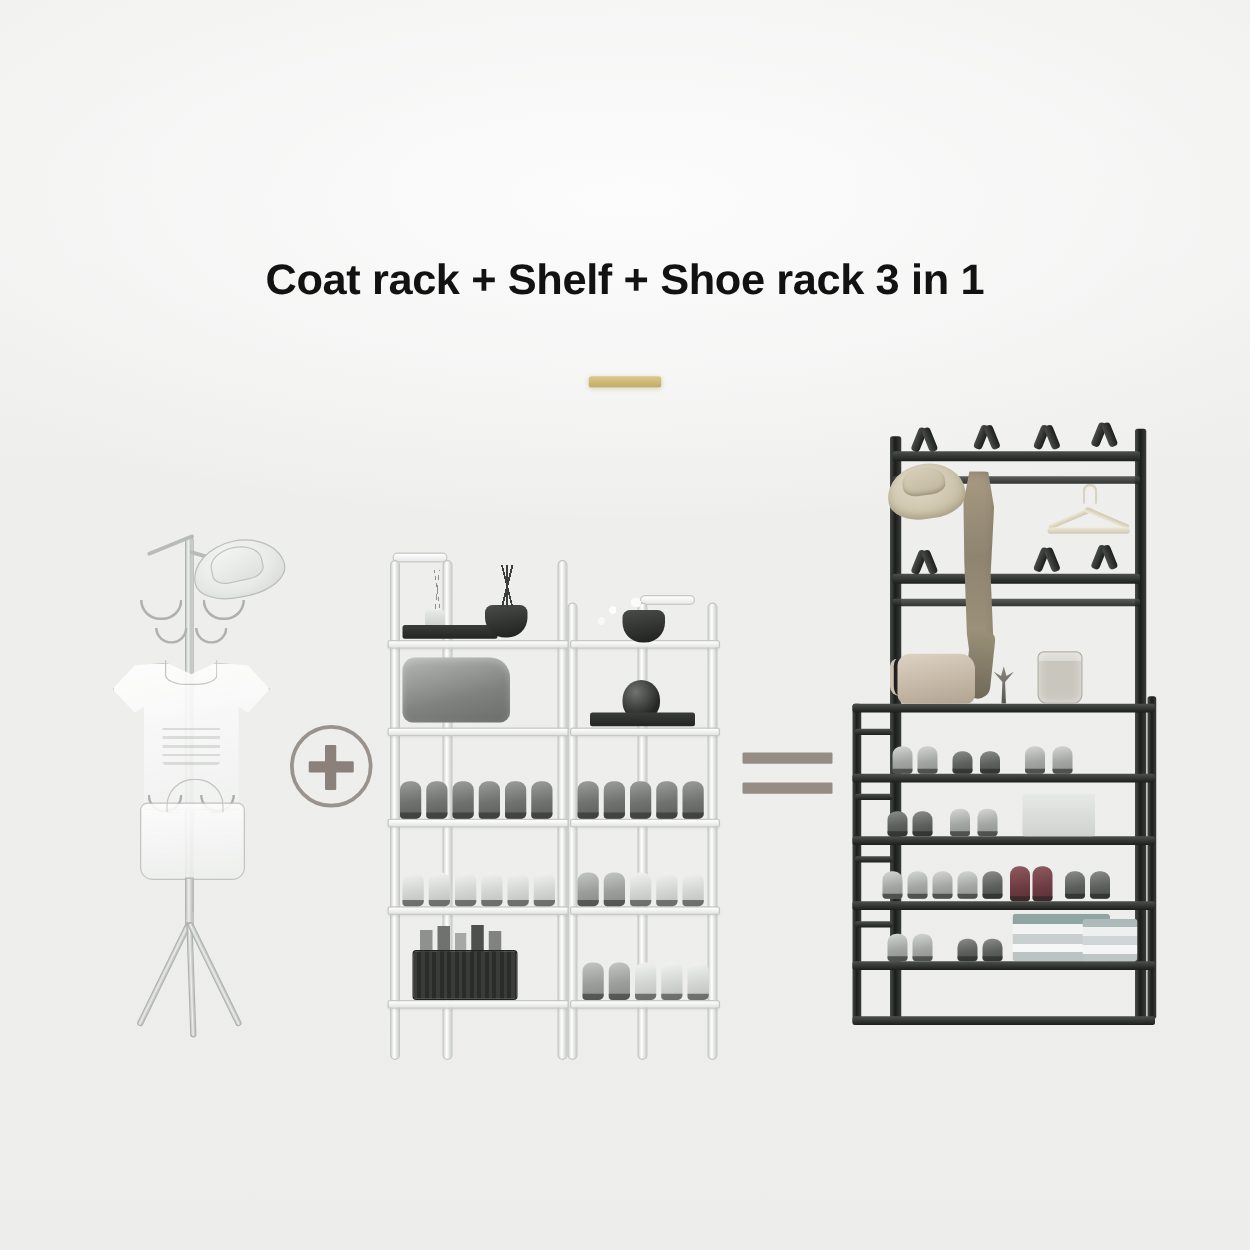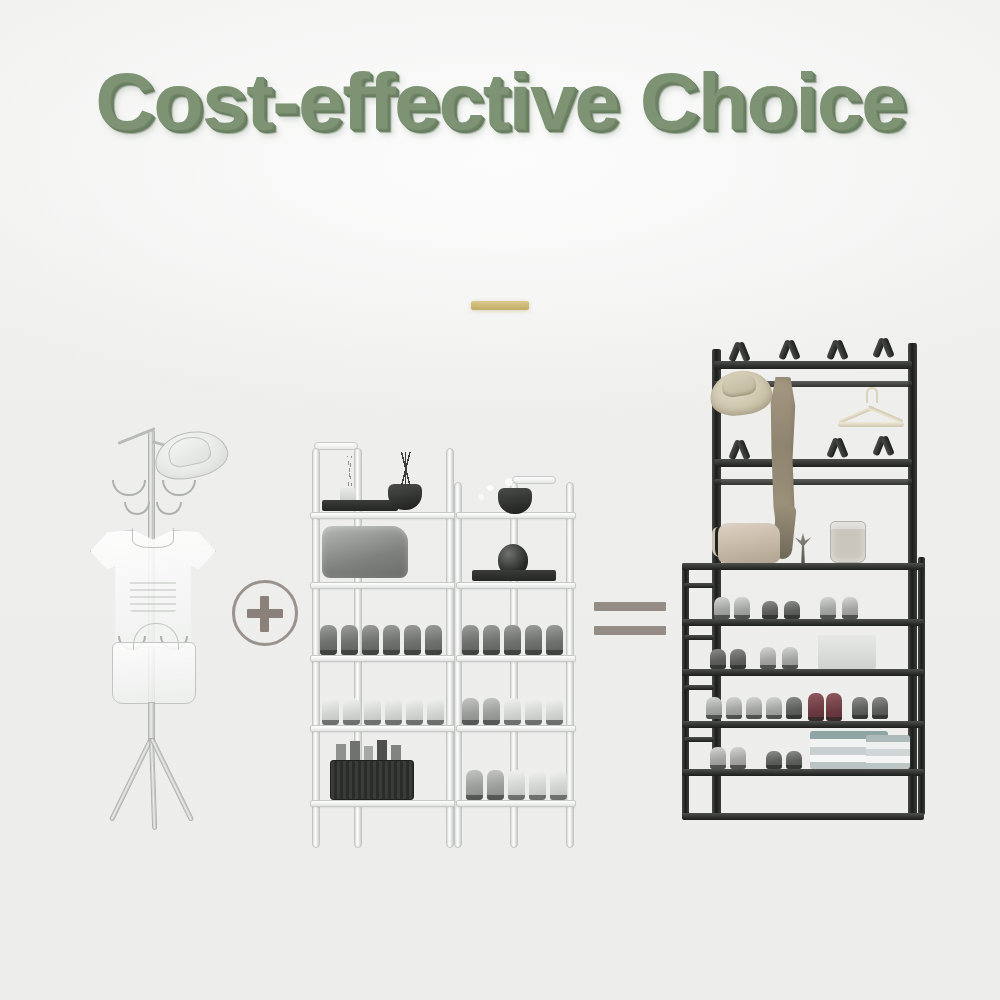--- a/index.html
+++ b/index.html
@@ -363,24 +363,24 @@
   .br-board{
     position:absolute; background:linear-gradient(180deg,#e7e9e7,#cfd2cf);
     border-radius:2px;
   }
 </style>
 </head>
 <body>
 
 <div id="poster">
 
-  <div class="headline-wrap">
-    <span class="headline">Cost-effective Choice</span>
+
+  <div class="subtitle-wrap">
+    <span class="subtitle">Coat rack + Shelf + Shoe rack 3 in 1</span>
   </div>
-
 
   <div class="divider"></div>
 
   <div class="stage">
 
     <div class="obj" id="coatrack">
       <div class="cr-pole"></div>
 
       <div class="cr-arm" style="left:40px; top:32px; transform:rotate(-22deg);"></div>
       <div class="cr-arm" style="left:74px; top:30px; transform:rotate(16deg);"></div>

